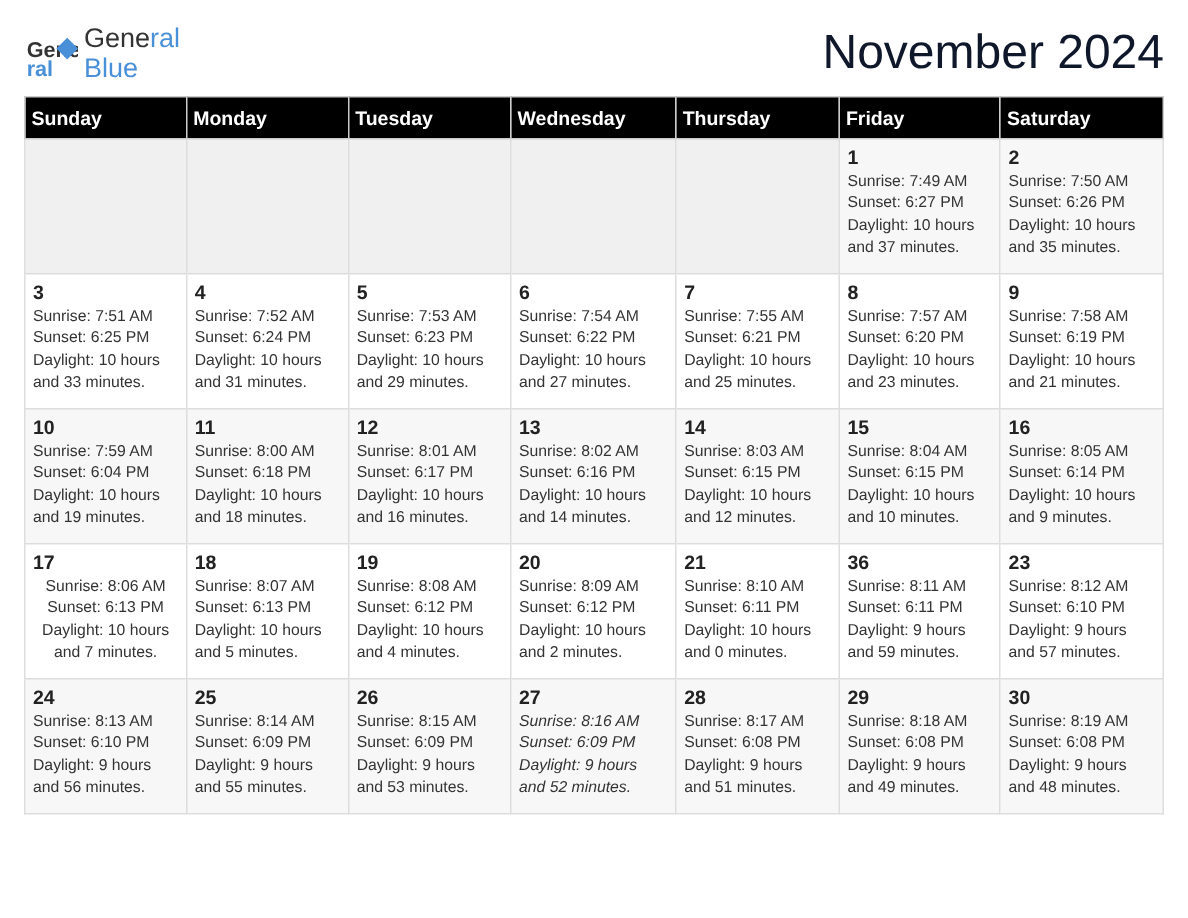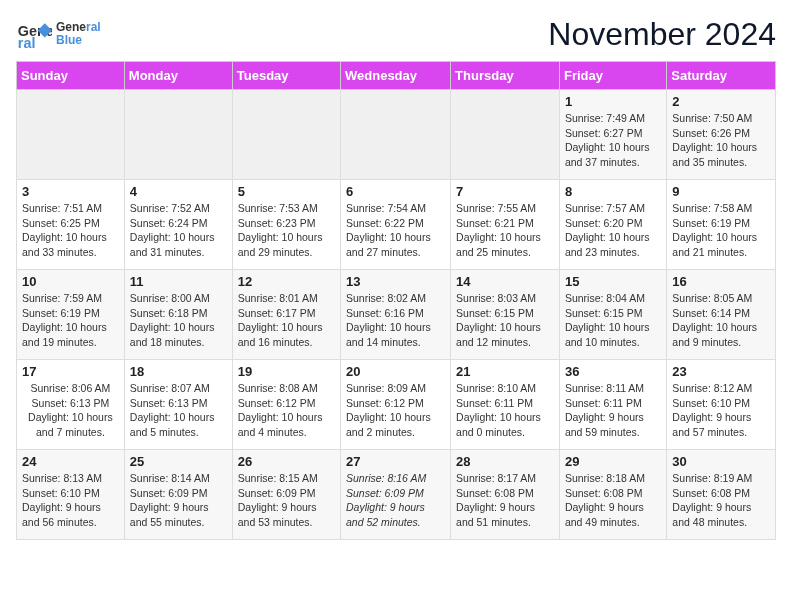--- a/index.html
+++ b/index.html
@@ -15,22 +15,22 @@
       align-items: flex-start;
       justify-content: space-between;
       margin-bottom: 4px;
     }
     .logo {
       display: flex;
       align-items: center;
       gap: 4px;
     }
     .logo-text {
-      font-size: 12px;
-      font-weight: bold;
+      font-size: 18px;
+      font-weight: normal;
       color: #333;
       line-height: 1.1;
     }
     .logo-text span {
       color: #4a90d9;
     }
     .logo-icon {
       width: 36px;
       height: 36px;
     }
@@ -45,21 +45,21 @@
     .subtitle {
       font-size: 14px;
       color: #555;
     }
     table {
       width: 100%;
       border-collapse: collapse;
       margin-top: 8px;
     }
     thead th {
-      background-color: #d946ef;
+      background-color: #000000;
       color: #fff;
       font-size: 13px;
       font-weight: bold;
       padding: 6px 4px;
       text-align: left;
       border: 1px solid #ccc;
     }
     tbody td {
       vertical-align: top;
       border: 1px solid #ddd;
@@ -185,21 +185,21 @@
           <span class="day-number">9</span>
           <div class="day-info" style="white-space: pre-line;">Sunrise: 7:58 AM
 Sunset: 6:19 PM
 Daylight: 10 hours and 21 minutes.</div>
         </td>
       </tr>
       <tr>
         <td>
           <span class="day-number">10</span>
           <div class="day-info" style="white-space: pre-line;">Sunrise: 7:59 AM
-Sunset: 6:19 PM
+Sunset: 6:04 PM
 Daylight: 10 hours and 19 minutes.</div>
         </td>
         <td>
           <span class="day-number">11</span>
           <div class="day-info" style="white-space: pre-line;">Sunrise: 8:00 AM
 Sunset: 6:18 PM
 Daylight: 10 hours and 18 minutes.</div>
         </td>
         <td>
           <span class="day-number">12</span>

